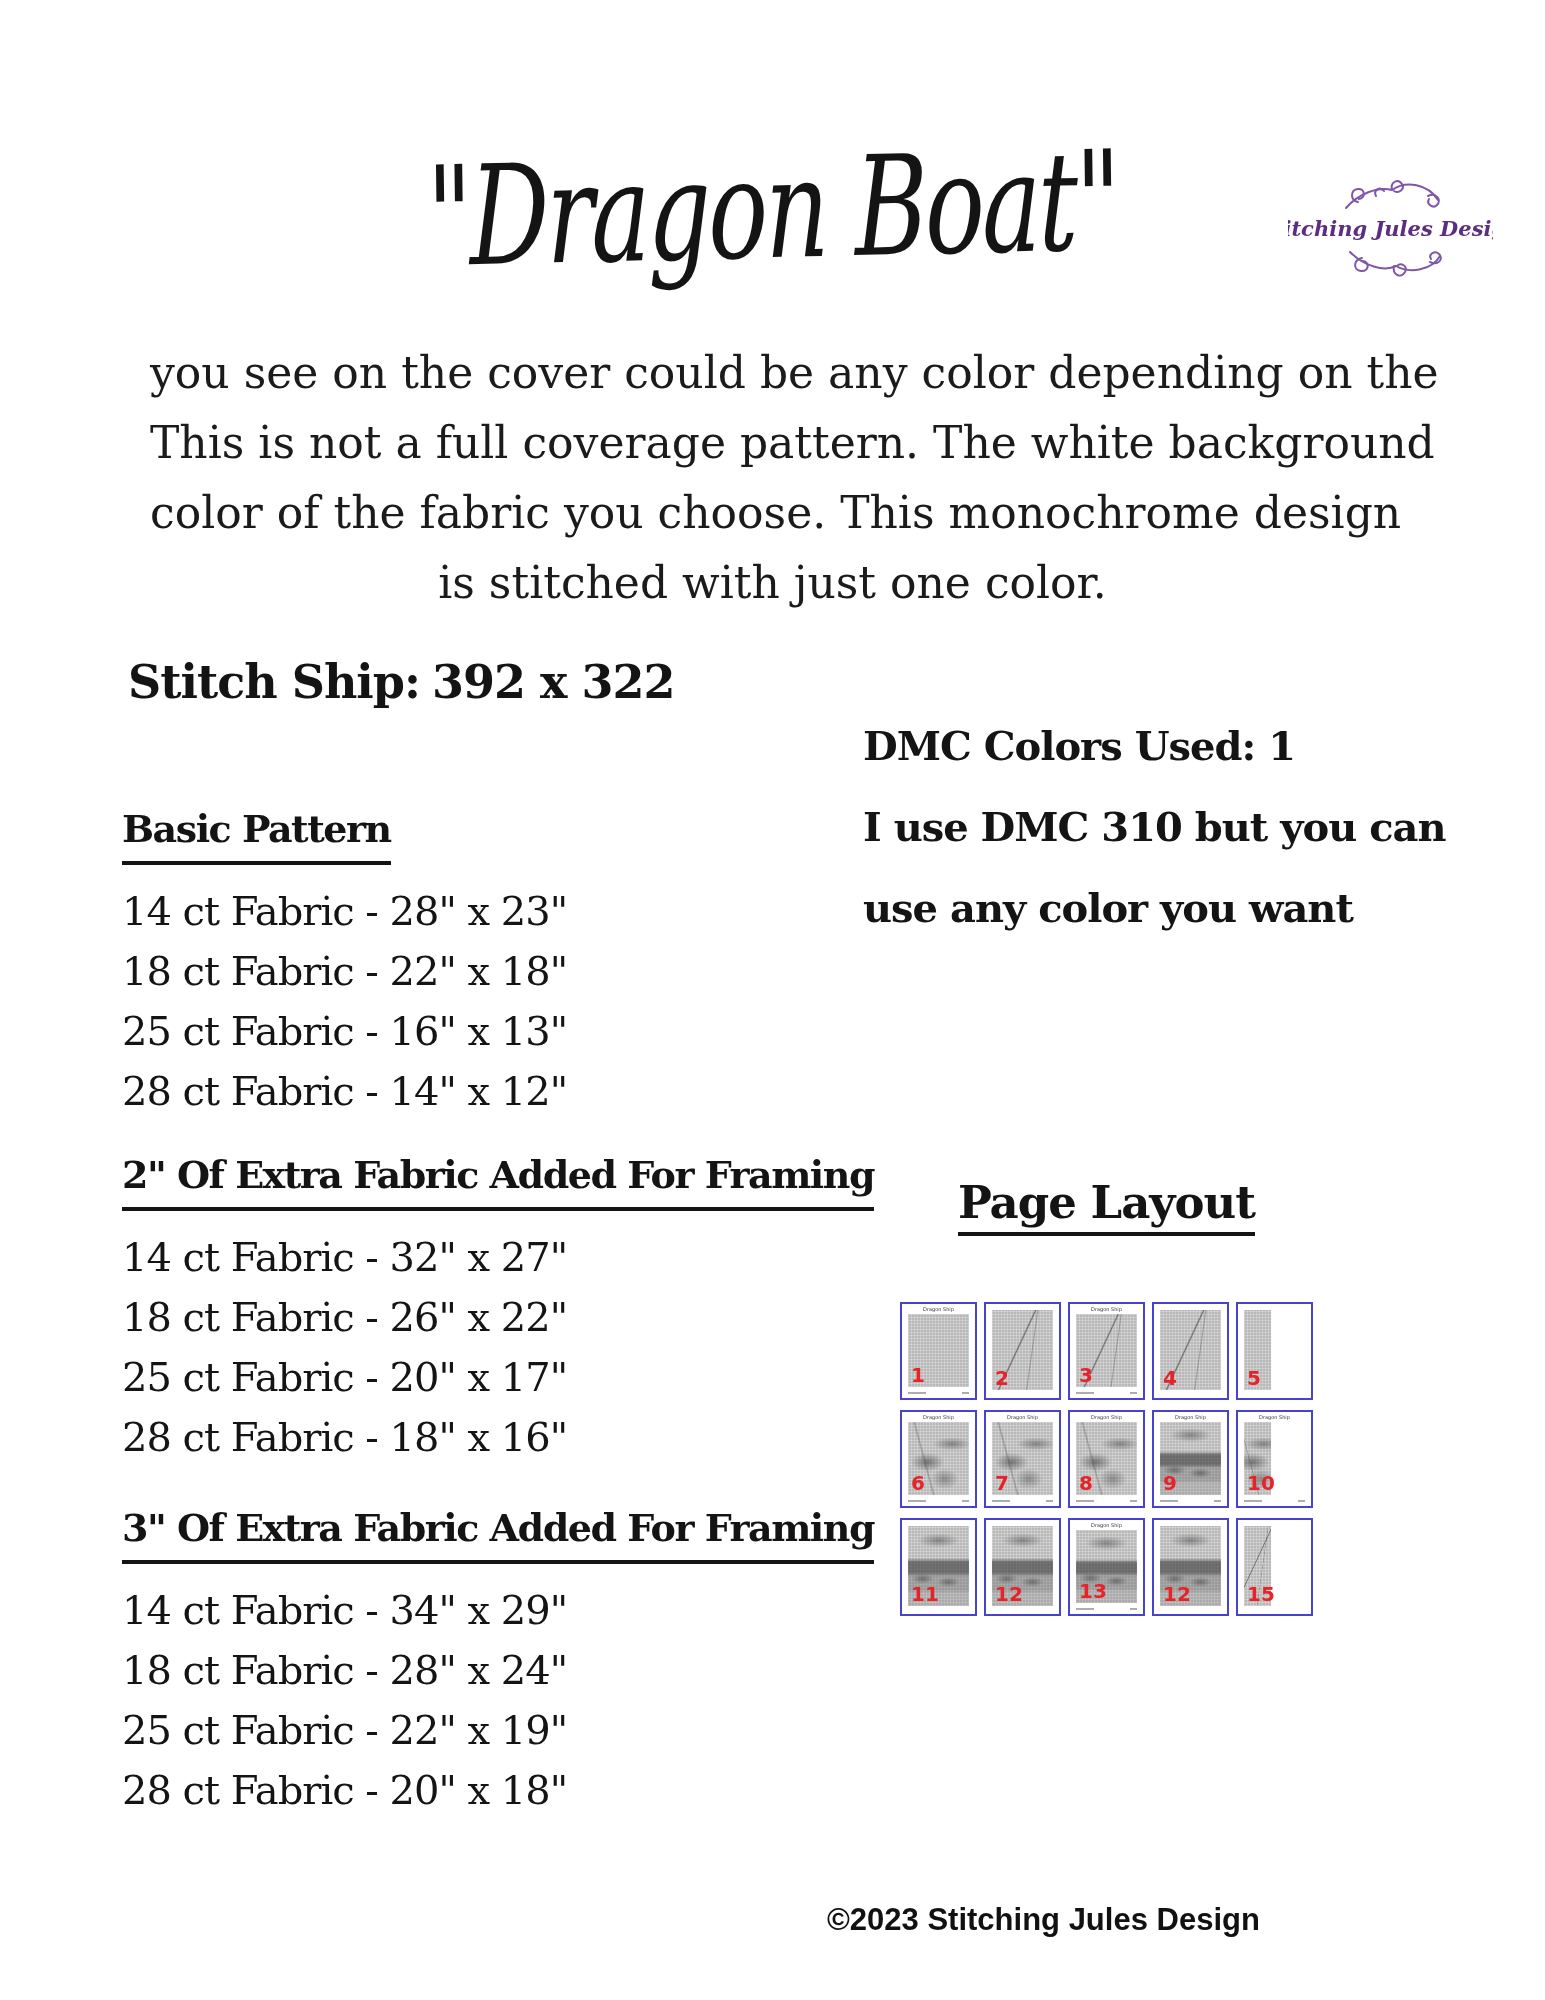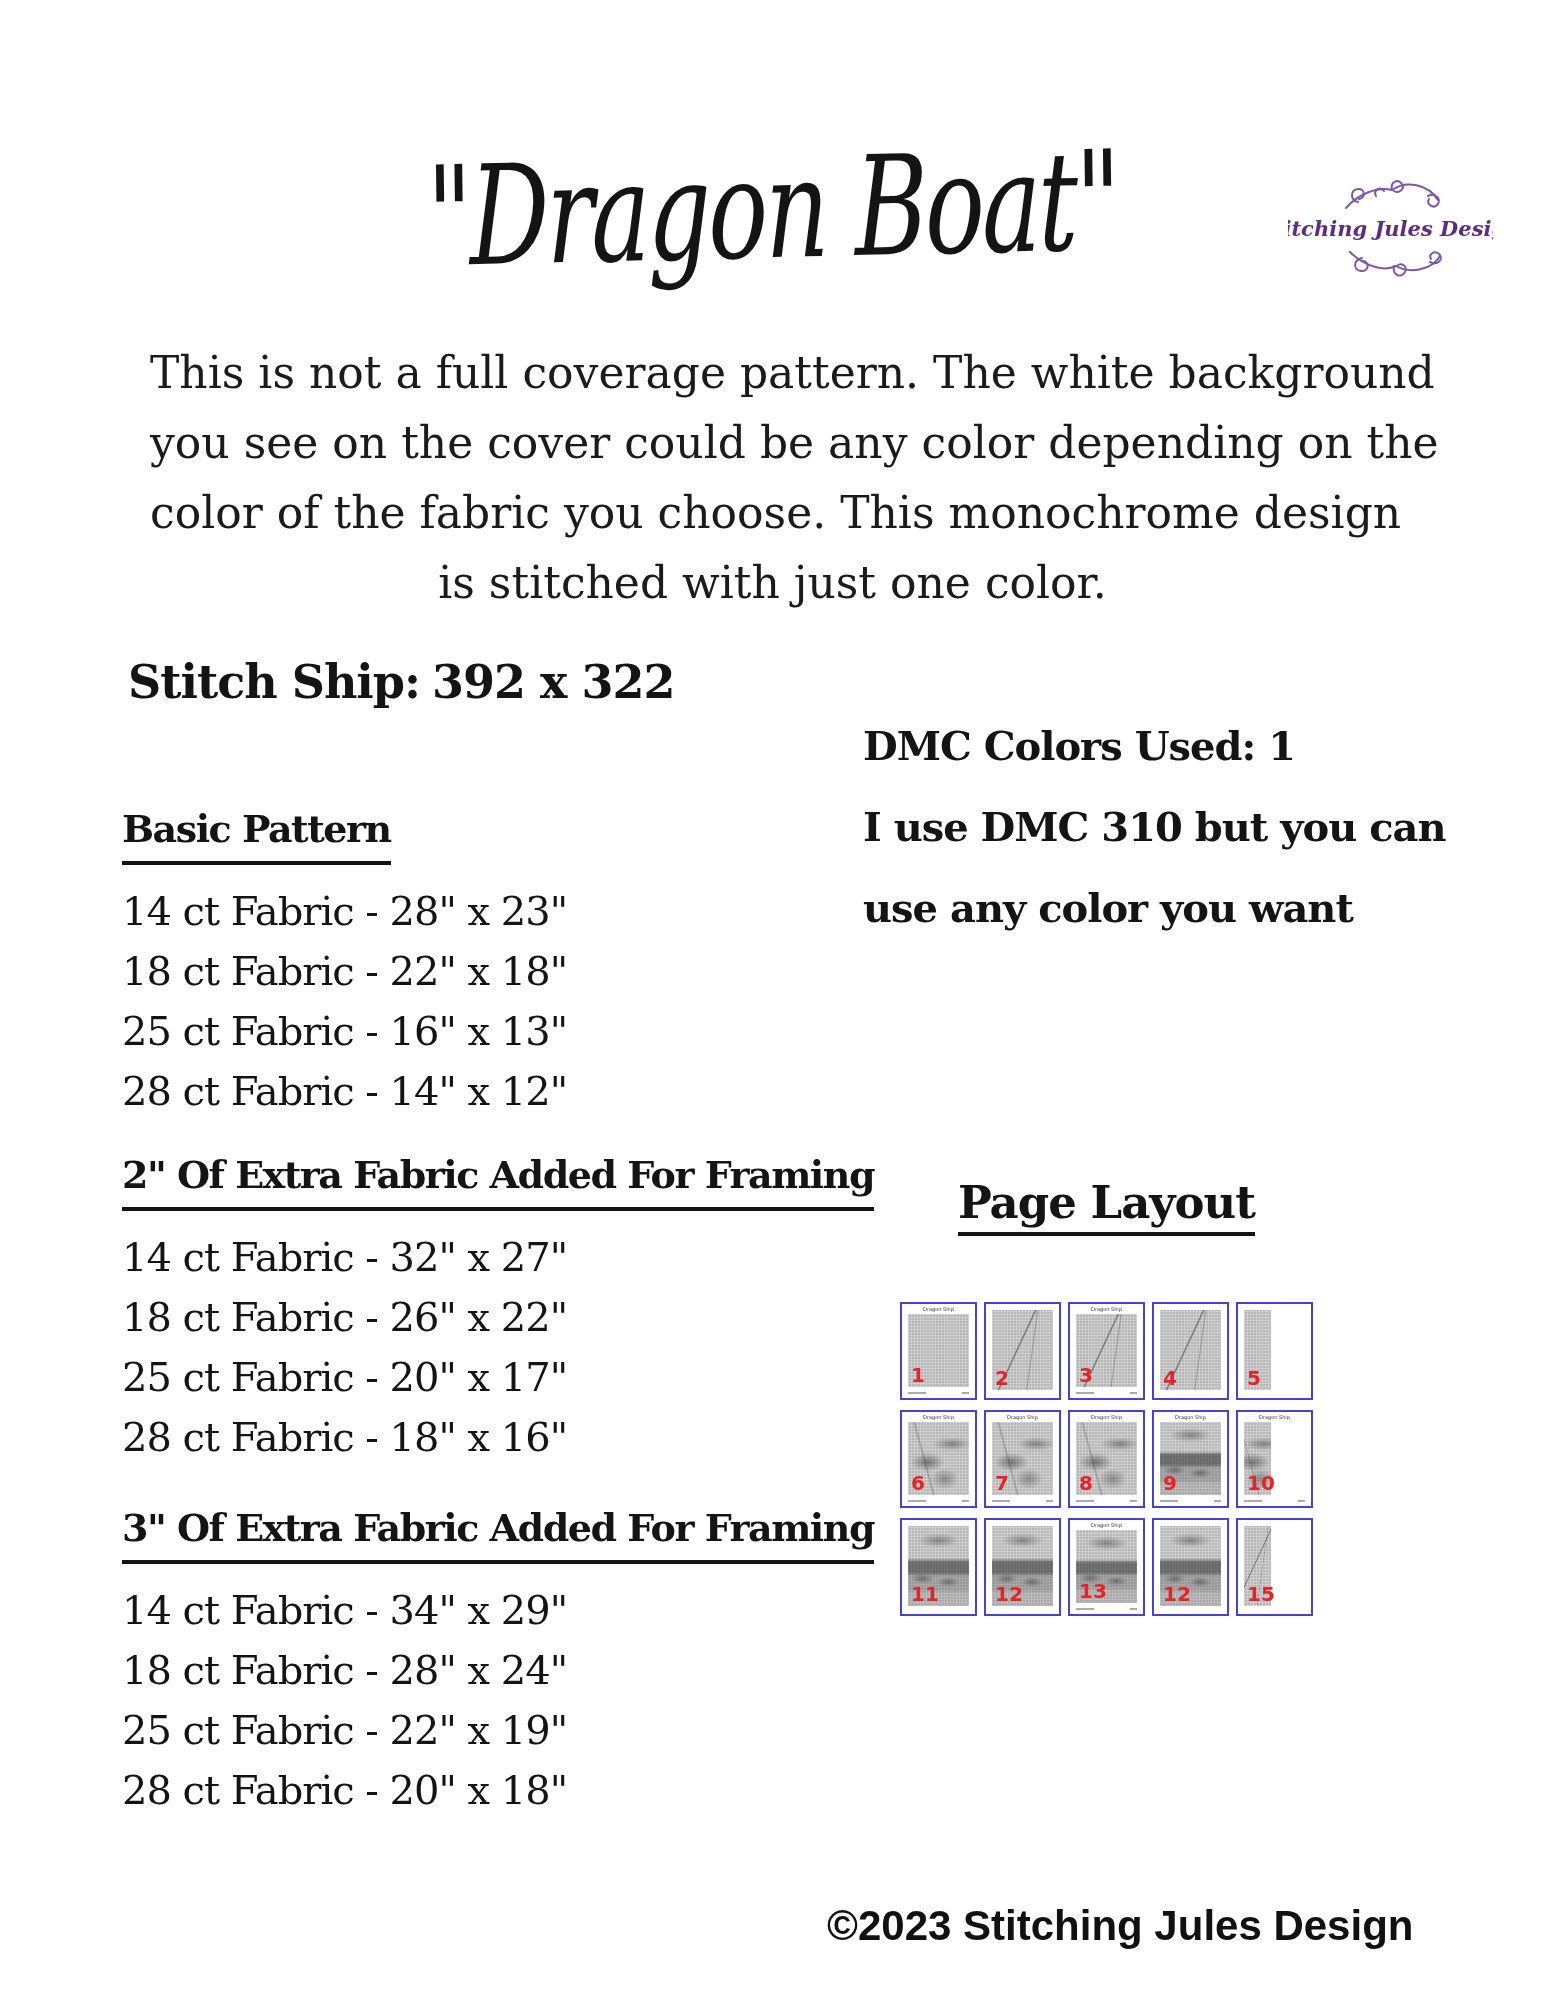--- a/index.html
+++ b/index.html
@@ -77,21 +77,21 @@
     position:absolute;left:3px;bottom:2px;
     font-family:"DejaVu Sans",sans-serif;font-weight:bold;font-size:20px;line-height:1;color:#e62329;
   }
   .thumb-footer{position:absolute;bottom:4px;left:6px;right:6px;height:2px;}
   .thumb-footer .fl{position:absolute;left:0;top:0;width:18px;height:2px;background:#adadad;}
   .thumb-footer .fr{position:absolute;right:0;top:0;width:7px;height:2px;background:#adadad;}
   .thumb.nochrome .thumb-grid{top:6px;height:80px;}
   
   .copyright{
     position:absolute;left:827px;top:1902px;width:400px;text-align:center;
-    font-family:"Liberation Sans",sans-serif;font-weight:bold;font-size:42px;color:#111;white-space:nowrap;
+    font-family:"Liberation Sans",sans-serif;font-weight:bold;font-size:31px;color:#111;white-space:nowrap;
   }
 </style>
 </head>
 <body>
 
 <h1 class="title">"Dragon Boat"</h1>
 
 <div class="logo">
   <svg width="205" height="112" viewBox="0 0 205 112">
     <g fill="none" stroke="#7e57ab" stroke-width="2" stroke-linecap="round">
@@ -105,22 +105,22 @@
       <path d="M62,80 C76,94 96,100 108,94 C122,102 144,98 152,84"></path>
       <path d="M106,94 c-2,9 7,13 11,6 c3,-6 -4,-10 -8,-6"></path>
       <path d="M74,86 c-9,2 -9,12 -1,13 c8,1 9,-9 2,-10"></path>
       <path d="M142,90 c8,4 14,-3 9,-8 c-4,-4 -11,0 -8,5"></path>
     </g>
     <text x="102" y="64" text-anchor="middle" font-family="DejaVu Serif, serif" font-style="italic" font-weight="bold" font-size="21" fill="#5c2d82">Stitching Jules Design</text>
   </svg>
 </div>
 
 <div class="intro">
+  <div>you see on the cover could be any color depending on the</div>
   <div>This is not a full coverage pattern. The white background</div>
-  <div>you see on the cover could be any color depending on the</div>
   <div>color of the fabric you choose. This monochrome design</div>
   <div>is stitched with just one color.</div>
 </div>
 
 <div class="stitch">
   <span>Stitch Ship:</span><span class="val">392 x 322</span>
 </div>
 
 <div class="dmc">
   <div>DMC Colors Used: 1</div>

